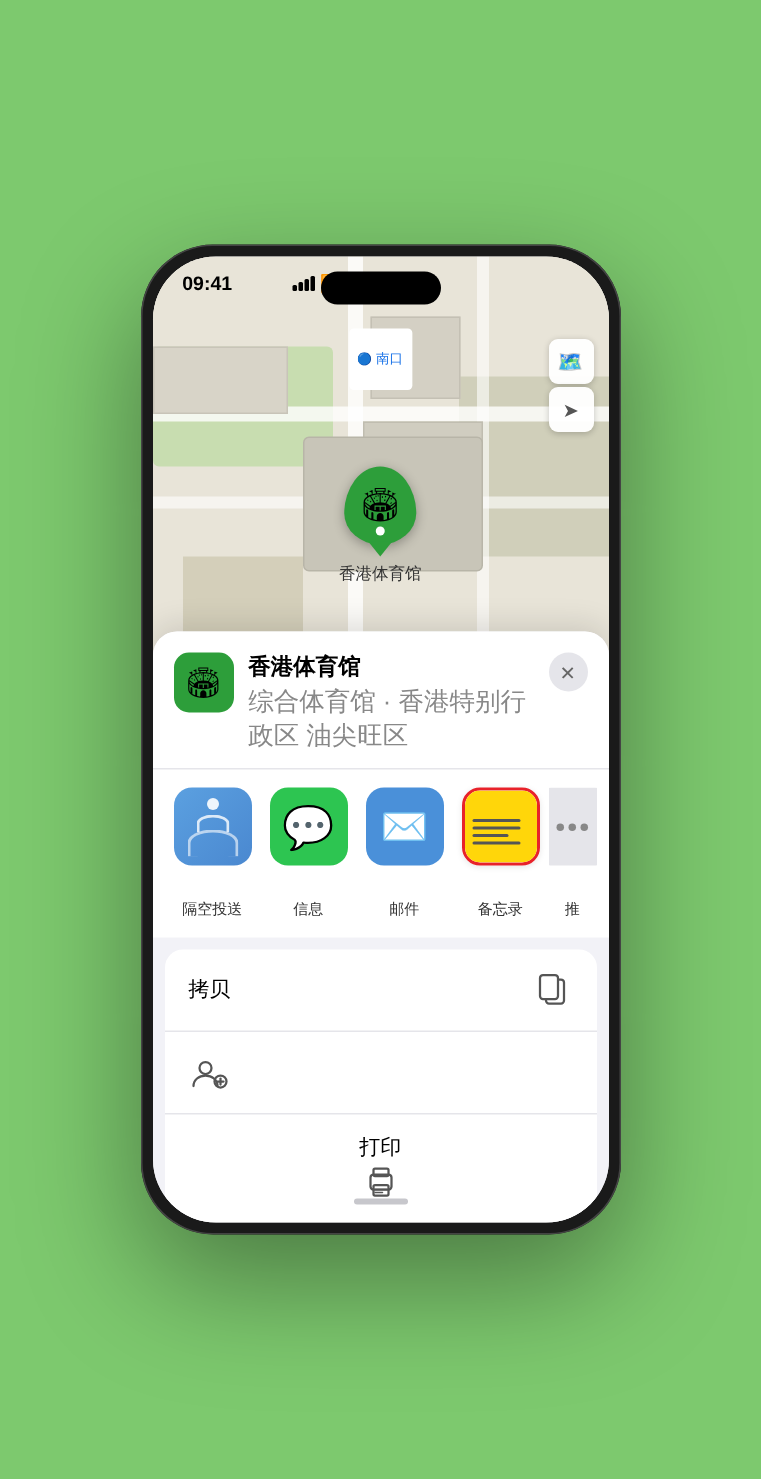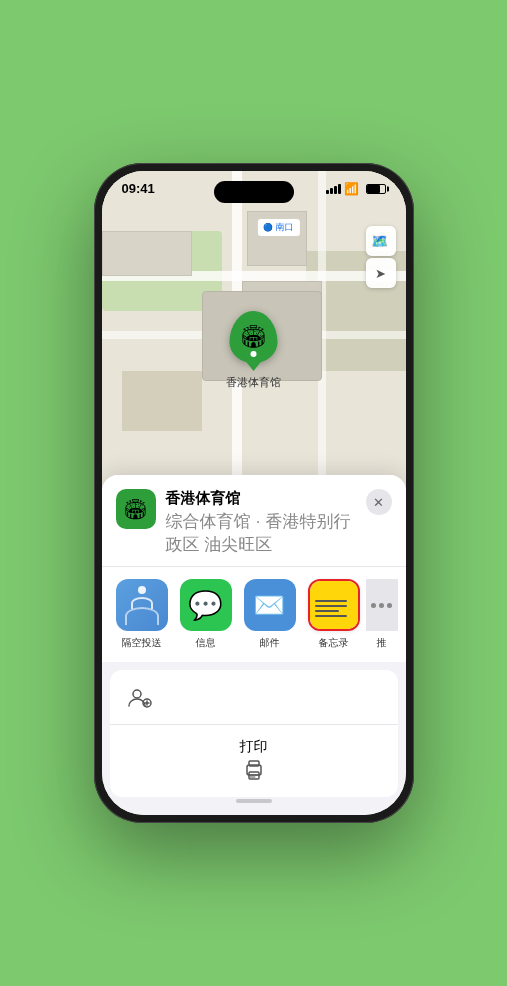--- a/index.html
+++ b/index.html
@@ -24,21 +24,20 @@
       width: 100%;
       height: 100%;
       background: #e8e8e8;
       border-radius: 42px;
       overflow: hidden;
       position: relative;
     }
     
     .status-bar {
       display: flex;
-      justify-content: space-between;
       align-items: center;
       padding: 10px 20px 4px;
       background: transparent;
       position: absolute;
       top: 0;
       left: 0;
       right: 0;
       z-index: 10;
       gap: 40px;
     }
@@ -114,27 +113,26 @@
       background: #e8e4d8;
       overflow: hidden;
     }
     
     .map-label {
       position: absolute;
       top: 48px;
       left: 50%;
       transform: translateX(-50%);
       background: #fff;
-      padding: 2px 6px;
+      padding: 14px 6px;
       border-radius: 3px;
       font-size: 9px;
       color: #1a73e8;
       white-space: nowrap;
       z-index: 5;
-      margin-left: 25px;
     }
     
     .map-controls {
       position: absolute;
       top: 55px;
       right: 10px;
       display: flex;
       flex-direction: column;
       gap: 2px;
       z-index: 5;
@@ -292,20 +290,21 @@
     }
     .share-icon-box.messages {
       background: #2dc551;
     }
     .share-icon-box.mail {
       background: #4a90d9;
     }
     .share-icon-label {
       font-size: 10px;
       color: #333;
+      margin-top: 17px;
     }
     
     .action-list {
       margin-top: 8px;
       background: #fff;
       border-radius: 12px;
       margin-left: 8px;
       margin-right: 8px;
       overflow: hidden;
     }
@@ -482,20 +481,29 @@
               <div style="width:5px;height:5px;background:#888;border-radius:50%;"></div>
             </div>
           </div>
           <span class="share-icon-label" style="font-size:10px;color:#333;">推</span>
         </div>
 
       </div>
 
       <div class="action-list">
 
+        <div class="action-item">
+          <span class="action-label">拷贝</span>
+          <div class="action-icon">
+            <svg width="20" height="22" viewBox="0 0 20 22" fill="none">
+              <rect x="6" y="4" width="12" height="16" rx="2" stroke="#555" stroke-width="1.5" fill="none"></rect>
+              <rect x="2" y="1" width="12" height="16" rx="2" stroke="#555" stroke-width="1.5" fill="white"></rect>
+            </svg>
+          </div>
+        </div>
 
 
         <div class="action-item">
           <div class="action-icon">
             <svg width="24" height="22" viewBox="0 0 24 22" fill="none">
               <circle cx="9" cy="8" r="4" stroke="#555" stroke-width="1.5" fill="none"></circle>
               <path d="M1 20c0-4 3.6-7 8-7s8 3 8 7" stroke="#555" stroke-width="1.5" fill="none" stroke-linecap="round"></path>
               <circle cx="19" cy="17" r="4" stroke="#555" stroke-width="1.5" fill="none"></circle>
               <line x1="17" y1="17" x2="21" y2="17" stroke="#555" stroke-width="1.5" stroke-linecap="round"></line>
               <line x1="19" y1="15" x2="19" y2="19" stroke="#555" stroke-width="1.5" stroke-linecap="round"></line>

